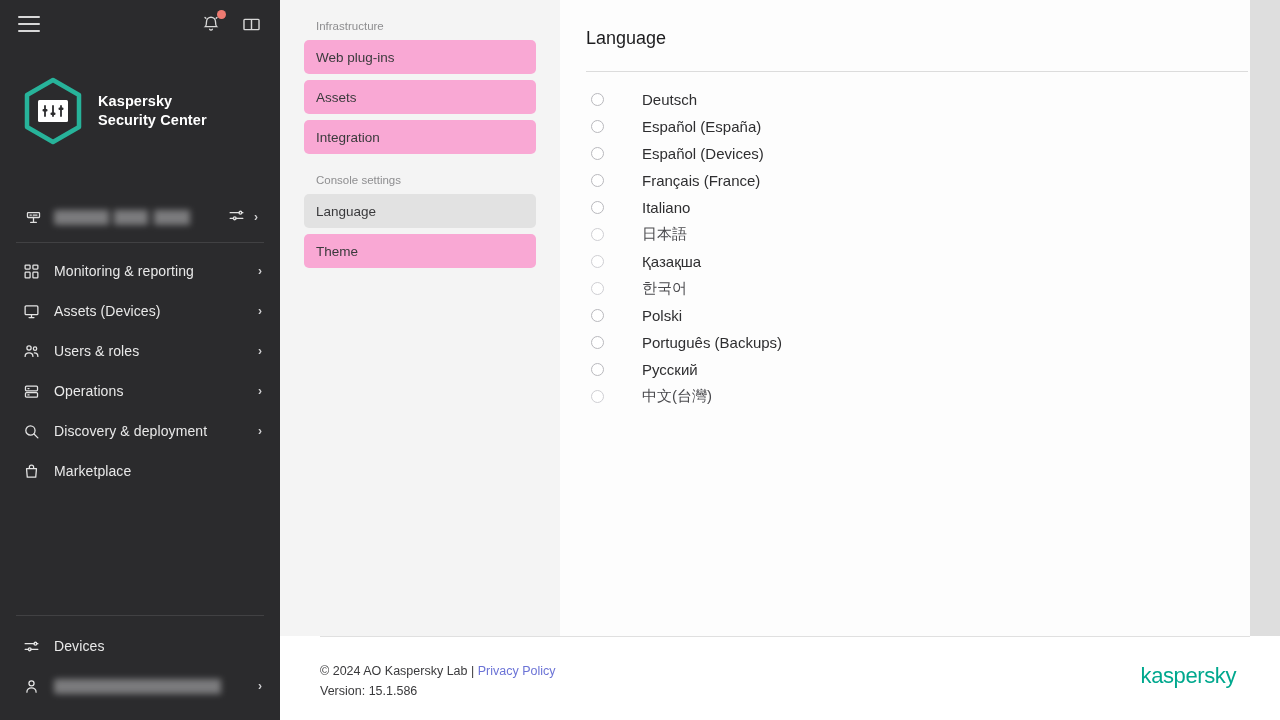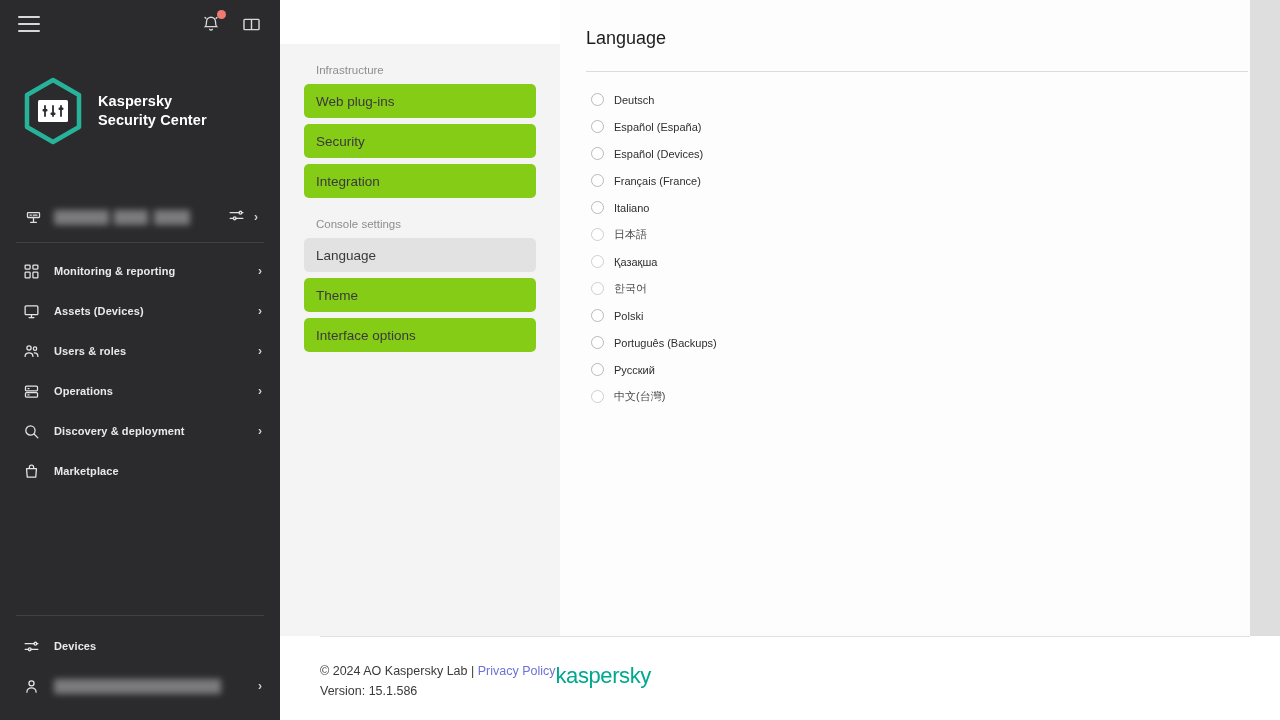--- a/index.html
+++ b/index.html
@@ -61,49 +61,48 @@
   }
   .acct-icons { display: flex; align-items: center; gap: 9px; }
   .sb-divider { height: 1px; background: #414143; margin: 8px 16px 0 16px; }
 
   .nav { margin-top: 8px; }
   .nav-item {
     display: flex; align-items: center;
     height: 40px; padding: 0 18px 0 22px;
     gap: 14px; cursor: pointer; color: #e9e9e9;
   }
-  .nav-label { flex: 1; font-size: 11px; letter-spacing: .1px; font-weight: bold; }
+  .nav-label { flex: 1; font-size: 14px; letter-spacing: .1px; }
   .chev { color: #cfcfd1; font-size: 12px; font-weight: bold; line-height: 1; }
   .nav-ico { width: 18px; height: 18px; flex: 0 0 18px; display: flex; align-items: center; justify-content: center; }
 
   .sb-spacer { flex: 1; }
   .sb-bottom { padding-bottom: 14px; }
   .sb-bottom .sb-divider { margin-bottom: 10px; }
   .user-name {
     flex: 1; height: 15px; border-radius: 2px;
     background: linear-gradient(90deg,#8d8d8f 0 88%, transparent 88%);
     filter: blur(3.2px); opacity: .82;
   }
 
   
   .midpanel {
     width: 280px; flex: 0 0 280px;
     background: #f4f4f4;
     height: 636px;
     padding: 16px 24px 0 24px;
-    margin-top: 44px;
   }
   .group-title {
     font-size: 11.5px; color: #8e8e90;
     padding: 4px 12px 8px 12px;
   }
   .group-title.second { padding-top: 14px; }
   .mp-item {
     height: 34px; margin-bottom: 6px;
-    background: #84cc16; border-radius: 5px;
+    background: #f9a8d4; border-radius: 5px;
     display: flex; align-items: center;
     padding: 0 12px; font-size: 13.5px; color: #3a3a3c;
     cursor: pointer;
   }
   .mp-item.selected { background: #e2e2e2; }
 
   
   .main {
     flex: 1; height: 636px;
     background: #fdfdfd;
@@ -122,39 +121,39 @@
     border-radius: 50%; border: 1.4px solid #b9b9bd;
     background: #ffffff;
     display: flex; align-items: center; justify-content: center;
   }
   .radio.dim { border-color: #cfcfd3; }
   .radio.checked { border-color: #cdd2ee; background: #eef0fb; }
   .radio.checked::after {
     content: ""; width: 9px; height: 9px; border-radius: 50%;
     background: #3a4fc4;
   }
-  .radio-label { font-size: 11px; color: #2e2e30; }
+  .radio-label { font-size: 15px; color: #2e2e30; margin-left: 28px; }
   .radio-label.cjk { color: #4a4a4e; }
 
   
   .gutter {
     position: absolute; top: 0; right: 0;
     width: 30px; height: 636px;
     background: #dedede;
   }
 
   
   .footer {
     position: absolute; left: 280px; top: 636px;
     width: 1000px; height: 84px;
     background: #ffffff;
   }
   .footer-rule { height: 1px; background: #e0e0e0; margin: 0 30px 0 40px; }
   .footer-inner {
-    display: flex; align-items: flex-start; justify-content: flex-start;
+    display: flex; align-items: flex-start; justify-content: space-between;
     padding: 24px 44px 0 40px;
   }
   .footer-text { font-size: 12.5px; color: #3a3a3c; line-height: 1.62; }
   .footer-link { color: #6b73d6; cursor: pointer; }
   .kl-wordmark { font-size: 22px; color: #00a88e; letter-spacing: -0.4px; font-weight: 500; padding-top: 2px; }
 </style>
 </head>
 <body>
 
 <div class="app">
@@ -329,27 +328,26 @@
         <span class="chev">›</span>
       </div>
     </div>
 
   </div>
 
   <div class="midpanel">
 
     <div class="group-title">Infrastructure</div>
     <div class="mp-item">Web plug-ins</div>
-    <div class="mp-item">Security</div>
+    <div class="mp-item">Assets</div>
     <div class="mp-item">Integration</div>
 
     <div class="group-title second">Console settings</div>
     <div class="mp-item selected">Language</div>
     <div class="mp-item">Theme</div>
-    <div class="mp-item">Interface options</div>
 
   </div>
 
   <div class="main">
     <div class="main-title">Language</div>
     <div class="title-rule"></div>
 
     <div class="radio-list">
       <div class="radio-row">
         <span class="radio"></span>

